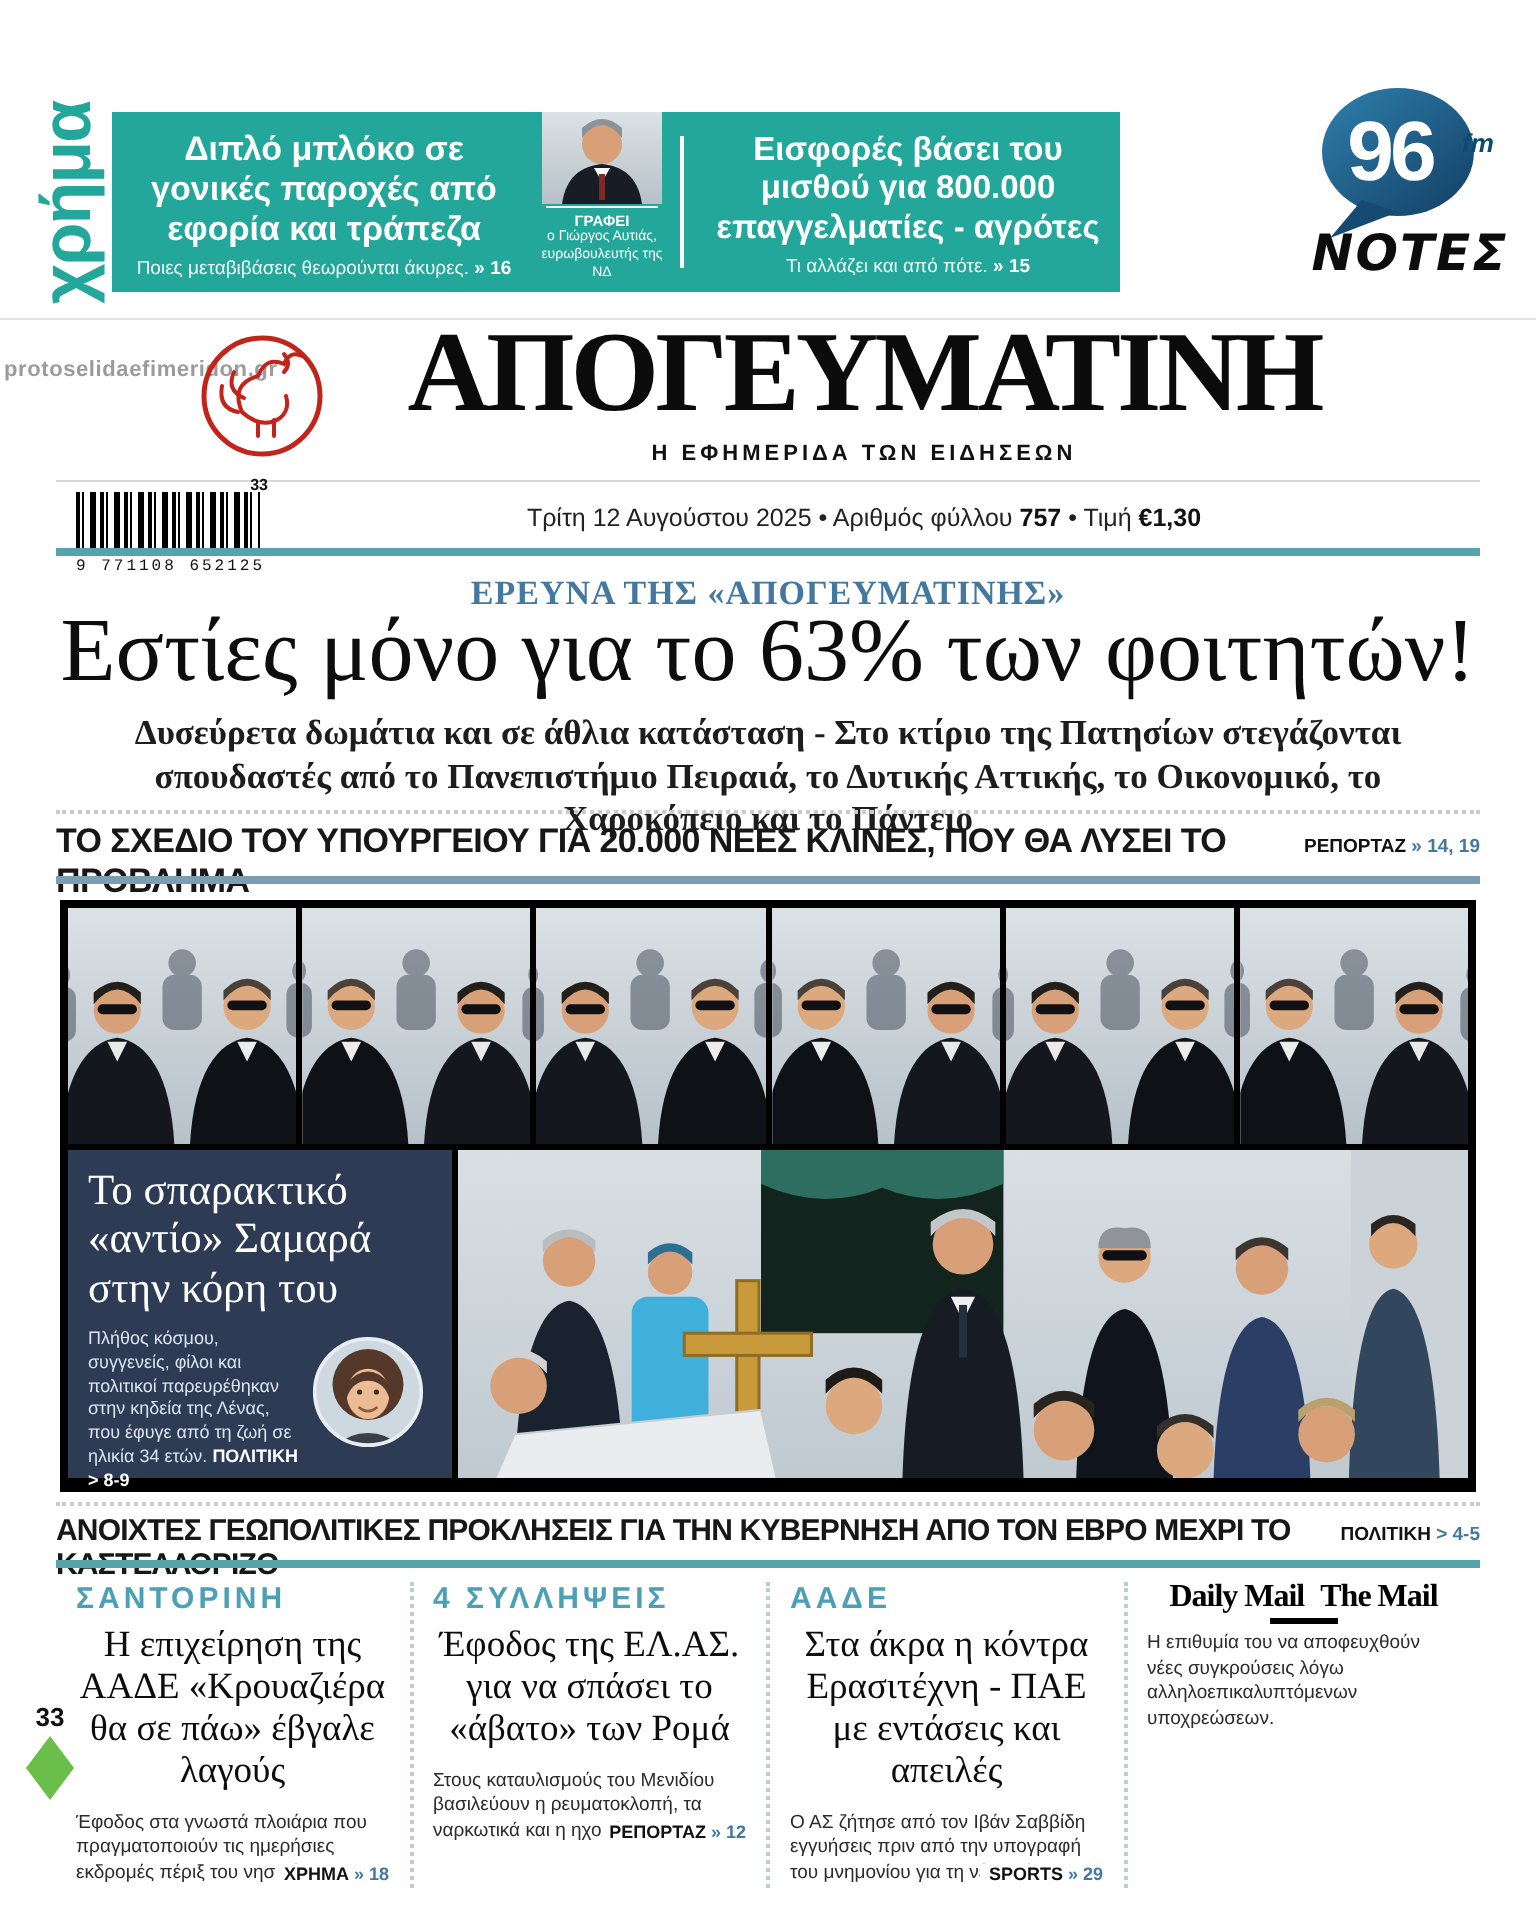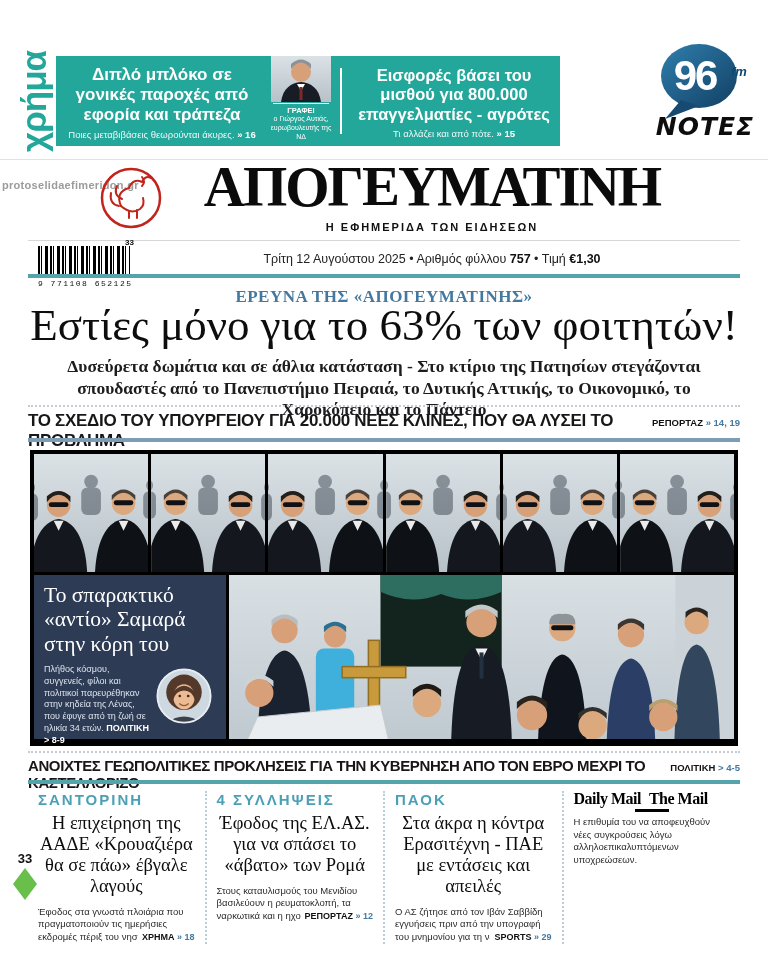--- a/index.html
+++ b/index.html
@@ -98,21 +98,21 @@
 
   
   .columns{position:absolute;left:28px;top:791px;width:712px;display:flex;}
   .col{flex:1;padding:0 10px;box-sizing:border-box;}
   .col + .col{border-left:2px dotted #b9ced6;}
   .col-kicker{text-align:left;color:#4ba0b5;font-weight:800;font-size:15px;letter-spacing:2px;margin-bottom:5px;}
   .col-head{text-align:center;font-family:"Liberation Serif",serif;font-weight:400;font-size:18.5px;line-height:1.13;color:#0d0d0d;margin-bottom:9px;}
   .col-body{position:relative;font-size:9.5px;line-height:1.32;color:#2b2b2b;min-height:38px;}
   .col-ref{position:absolute;right:0;bottom:0;background:#fff;padding-left:4px;font-size:9px;font-weight:800;color:#111;white-space:nowrap;}
   .col-ref .pg{color:#44789f;}
-  .mail-logos{text-align:left;font-family:"Liberation Serif",serif;font-weight:700;font-size:16px;letter-spacing:-.5px;color:#000;margin-bottom:2px;line-height:1;}
+  .mail-logos{text-align:center;font-family:"Liberation Serif",serif;font-weight:700;font-size:16px;letter-spacing:-.5px;color:#000;margin-bottom:2px;line-height:1;}
   .mail-logos .sep{display:inline-block;width:8px;}
   .mail-bar{width:34px;height:3px;background:#000;margin:1px auto 4px;}
 
   
   .page-marker{position:absolute;left:8px;top:851px;width:34px;text-align:center;}
   .marker-num{font-size:13px;font-weight:800;color:#111;}
   .marker-diamond{width:24px;height:32px;margin:2px auto 0;background:#6abf4b;
     clip-path:polygon(50% 0,100% 50%,50% 100%,0 50%);}
 </style>
 </head>
@@ -387,21 +387,21 @@
     </div>
     <div class="col">
       <div class="col-kicker">4 ΣΥΛΛΗΨΕΙΣ</div>
       <div class="col-head">Έφοδος της ΕΛ.ΑΣ. για να σπάσει το «άβατο» των Ρομά</div>
       <div class="col-body">
         <span>Στους καταυλισμούς του Μενιδίου βασιλεύουν η ρευματοκλοπή, τα ναρκωτικά και η ηχορύπανση.</span>
         <span class="col-ref"><span>ΡΕΠΟΡΤΑΖ</span> <span class="pg">» 12</span></span>
       </div>
     </div>
     <div class="col">
-      <div class="col-kicker">ΠΑΟΚ</div>
+      <div class="col-kicker">ΑΑΔΕ</div>
       <div class="col-head">Στα άκρα η κόντρα Ερασιτέχνη - ΠΑΕ με εντάσεις και απειλές</div>
       <div class="col-body">
         <span>Ο ΑΣ ζήτησε από τον Ιβάν Σαββίδη εγγυήσεις πριν από την υπογραφή του μνημονίου για τη νέα Τούμπα.</span>
         <span class="col-ref"><span>SPORTS</span> <span class="pg">» 29</span></span>
       </div>
     </div>
     <div class="col">
       <div class="mail-logos"><span>Daily Mail</span><span class="sep"></span><span>The Mail</span></div>
       <div class="mail-bar"></div>
       <div class="col-body">

